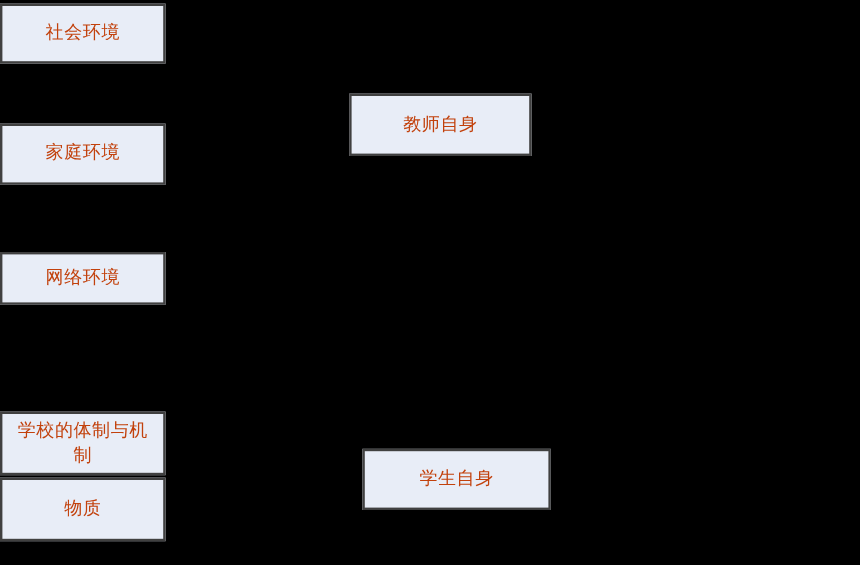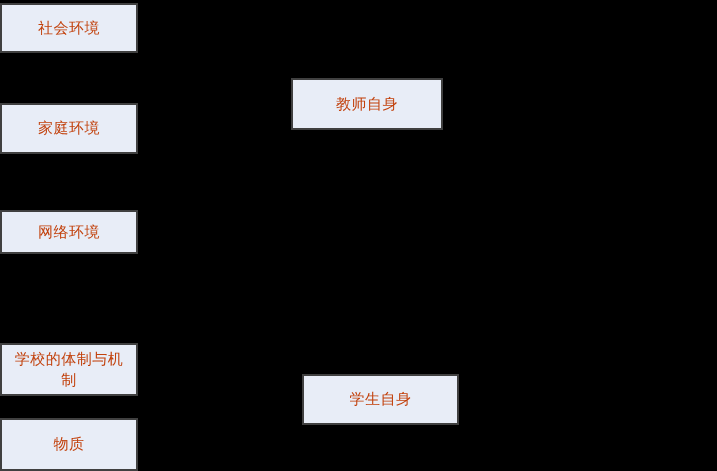--- a/index.html
+++ b/index.html
@@ -33,21 +33,21 @@
   .node span {
     display: block;
     width: 100%;
   }
 
   
   #n-social      { left: 0px;   top: 3px;   width: 138px; height: 50px; }
   #n-family      { left: 0px;   top: 103px; width: 138px; height: 51px; }
   #n-network     { left: 0px;   top: 210px; width: 138px; height: 44px; }
   #n-school      { left: 0px;   top: 315px; width: 138px; height: 53px; margin-top: 28px; }
-  #n-material    { left: 0px;   top: 418px; width: 138px; height: 53px; }
+  #n-material    { left: 0px;   top: 398px; width: 138px; height: 53px; }
 
   
   #n-teacher     { left: 291px; top: 78px;  width: 152px; height: 52px; }
   #n-student     { left: 302px; top: 342px; width: 157px; height: 51px; margin-top: 32px; }
 
   
   #n-outcome     { left: 558px; top: 184px; width: 159px; height: 133px; }
 </style>
 </head>
 <body>

